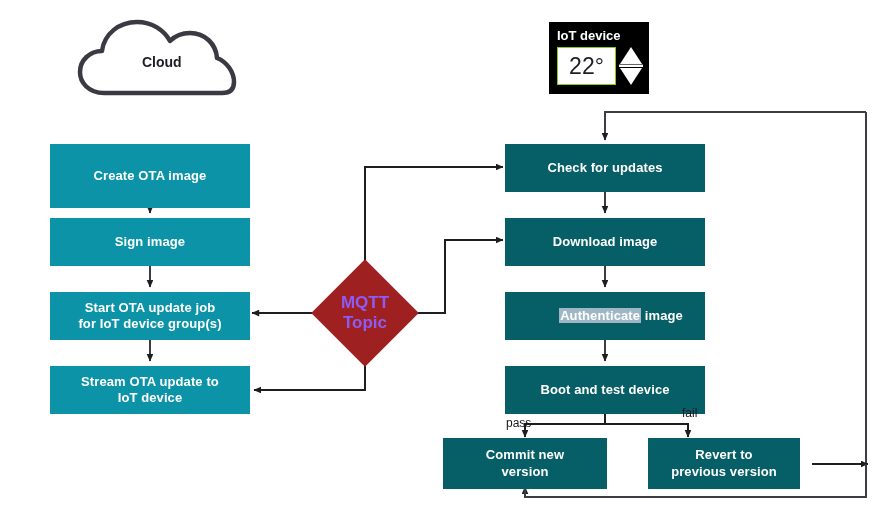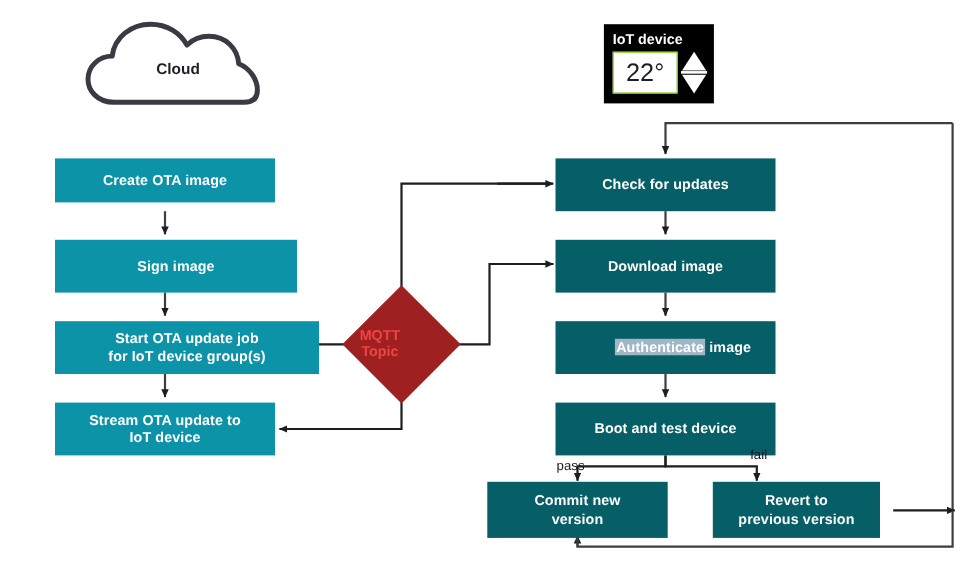--- a/index.html
+++ b/index.html
@@ -7,22 +7,22 @@
        font-family:"Liberation Sans","DejaVu Sans",sans-serif;}
   #stage{position:absolute;left:0;top:0;width:881px;height:518px;}
   svg.layer{position:absolute;left:0;top:0;width:881px;height:518px;}
 
   .node{position:absolute;display:flex;align-items:center;justify-content:center;
         text-align:center;color:#ffffff;font-weight:bold;font-size:13px;
         line-height:1.25;letter-spacing:.1px;box-sizing:border-box;}
   .node.left{background:#0d93a8;}
   .node.right{background:#065e66;}
 
-  .diamond{position:absolute;display:flex;align-items:center;
-           text-align:center;color:#ef4444;font-weight:bold;font-size:13px;line-height:1.15;}
+  .diamond{position:absolute;display:flex;align-items:center;justify-content:center;
+           text-align:center;color:#8b5cf6;font-weight:bold;font-size:17px;line-height:1.15;}
   .diamond .dshape{position:absolute;left:0;top:0;width:100%;height:100%;
                    background:#9e2020;transform:rotate(45deg);}
   .diamond .dlabel{position:relative;z-index:2;}
 
   .cloud-label{position:absolute;color:#1d1d26;font-weight:bold;font-size:14px;}
 
   .device{position:absolute;background:#000000;}
   .device .dev-title{position:absolute;color:#ffffff;font-weight:bold;font-size:13px;}
   .device .dev-screen{position:absolute;background:#ffffff;border:1px solid #84cc16;
         display:flex;align-items:center;justify-content:center;
@@ -110,29 +110,29 @@
   <div class="device" style="left:549px;top:22px;width:100px;height:72px;">
     <div class="dev-title" style="left:8px;top:6px;">IoT device</div>
     <div class="dev-screen" style="left:8px;top:25px;width:57px;height:36px;">22°</div>
     <svg style="position:absolute;left:70px;top:24px;width:24px;height:40px;" viewBox="0 0 24 40" xmlns="http://www.w3.org/2000/svg">
       <polygon points="12,1 23,18 1,18" fill="#ffffff"></polygon>
       <rect x="0" y="18.6" width="24" height="2.4" fill="#ffffff"></rect>
       <polygon points="12,39 23,22 1,22" fill="#ffffff"></polygon>
     </svg>
   </div>
 
-  <div class="node left" style="left:50px;top:144px;width:200px;height:40px;">
+  <div class="node left" style="left:50px;top:144px;width:200px;height:64px;">
     <span>Create OTA image</span>
   </div>
 
-  <div class="node left" style="left:50px;top:218px;width:220px;height:48px;">
+  <div class="node left" style="left:50px;top:218px;width:200px;height:48px;">
     <span>Sign image</span>
   </div>
 
-  <div class="node left" style="left:50px;top:292px;width:240px;height:48px;white-space:pre-line;">
+  <div class="node left" style="left:50px;top:292px;width:200px;height:48px;white-space:pre-line;">
     <span>Start OTA update job
 for IoT device group(s)</span>
   </div>
 
   <div class="node left" style="left:50px;top:366px;width:200px;height:48px;white-space:pre-line;">
     <span>Stream OTA update to
 IoT device</span>
   </div>
 
   <div class="diamond" style="left:327px;top:275px;width:76px;height:76px;">

